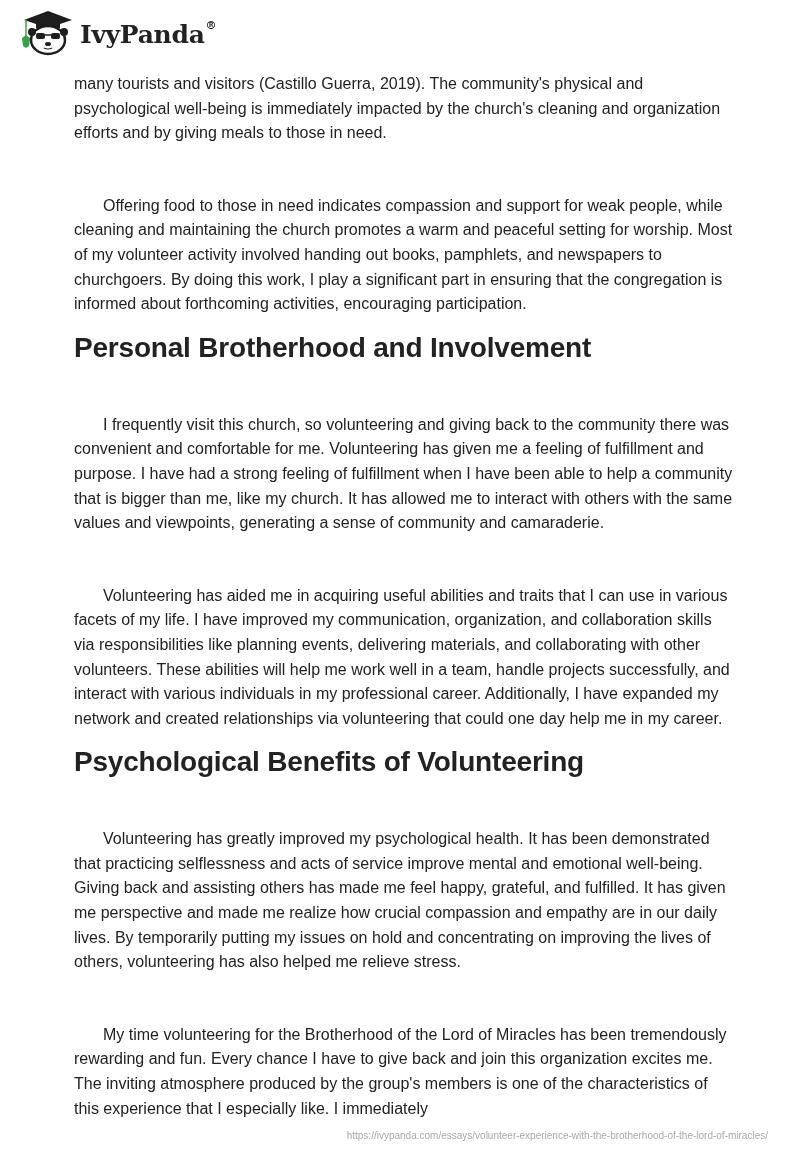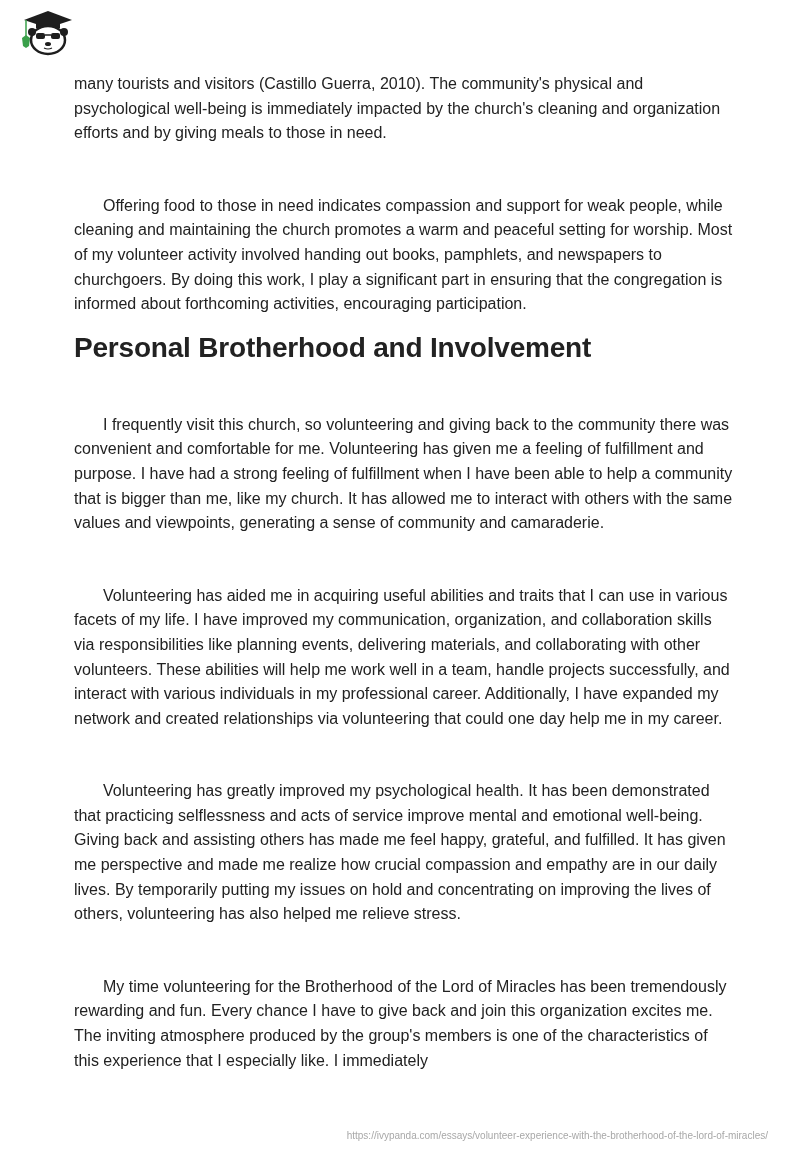--- a/index.html
+++ b/index.html
@@ -33,28 +33,30 @@
       <circle cx="14" cy="24" r="4" fill="#1e1e1e"></circle>
       <circle cx="46" cy="24" r="4" fill="#1e1e1e"></circle>
 
       <rect x="18" y="25" width="9" height="6" rx="2" fill="#1e1e1e"></rect>
       <rect x="33" y="25" width="9" height="6" rx="2" fill="#1e1e1e"></rect>
       <line x1="27" y1="27" x2="33" y2="27" stroke="#1e1e1e" stroke-width="1.5"></line>
 
       <ellipse cx="30" cy="36" rx="3" ry="2" fill="#1e1e1e"></ellipse>
       <path d="M26,40 Q30,42 34,40" stroke="#1e1e1e" stroke-width="1.2" fill="none"></path>
     </svg>
+    <span class="logo-text"><span>IvyPanda</span><span class="logo-reg">®</span></span>
   </div>
 </div>
 
 <div class="content">
-  <p>many tourists and visitors (Castillo Guerra, 2010). The community's physical and psychological well-being is immediately impacted by the church's cleaning and organization efforts and by giving meals to those in need.</p>
+  <p>many tourists and visitors (Castillo Guerra, 2019). The community's physical and psychological well-being is immediately impacted by the church's cleaning and organization efforts and by giving meals to those in need.</p>
   <p class="indent">Offering food to those in need indicates compassion and support for weak people, while cleaning and maintaining the church promotes a warm and peaceful setting for worship. Most of my volunteer activity involved handing out books, pamphlets, and newspapers to churchgoers. By doing this work, I play a significant part in ensuring that the congregation is informed about forthcoming activities, encouraging participation.</p>
 
   <h2>Personal Brotherhood and Involvement</h2>
   <p class="indent">I frequently visit this church, so volunteering and giving back to the community there was convenient and comfortable for me. Volunteering has given me a feeling of fulfillment and purpose. I have had a strong feeling of fulfillment when I have been able to help a community that is bigger than me, like my church. It has allowed me to interact with others with the same values and viewpoints, generating a sense of community and camaraderie.</p>
   <p class="indent">Volunteering has aided me in acquiring useful abilities and traits that I can use in various facets of my life. I have improved my communication, organization, and collaboration skills via responsibilities like planning events, delivering materials, and collaborating with other volunteers. These abilities will help me work well in a team, handle projects successfully, and interact with various individuals in my professional career. Additionally, I have expanded my network and created relationships via volunteering that could one day help me in my career.</p>
 
+  <h2>Psychological Benefits of Volunteering</h2>
   <p class="indent">Volunteering has greatly improved my psychological health. It has been demonstrated that practicing selflessness and acts of service improve mental and emotional well-being. Giving back and assisting others has made me feel happy, grateful, and fulfilled. It has given me perspective and made me realize how crucial compassion and empathy are in our daily lives. By temporarily putting my issues on hold and concentrating on improving the lives of others, volunteering has also helped me relieve stress.</p>
   <p class="indent">My time volunteering for the Brotherhood of the Lord of Miracles has been tremendously rewarding and fun. Every chance I have to give back and join this organization excites me. The inviting atmosphere produced by the group's members is one of the characteristics of this experience that I especially like. I immediately</p>
 </div>
 
 <div class="footer-url">https://ivypanda.com/essays/volunteer-experience-with-the-brotherhood-of-the-lord-of-miracles/</div>
 
 </body></html>

